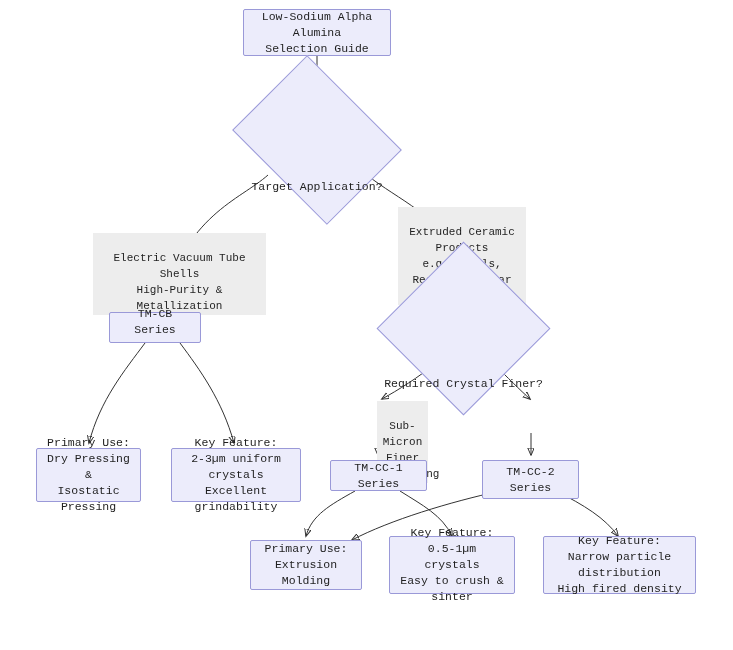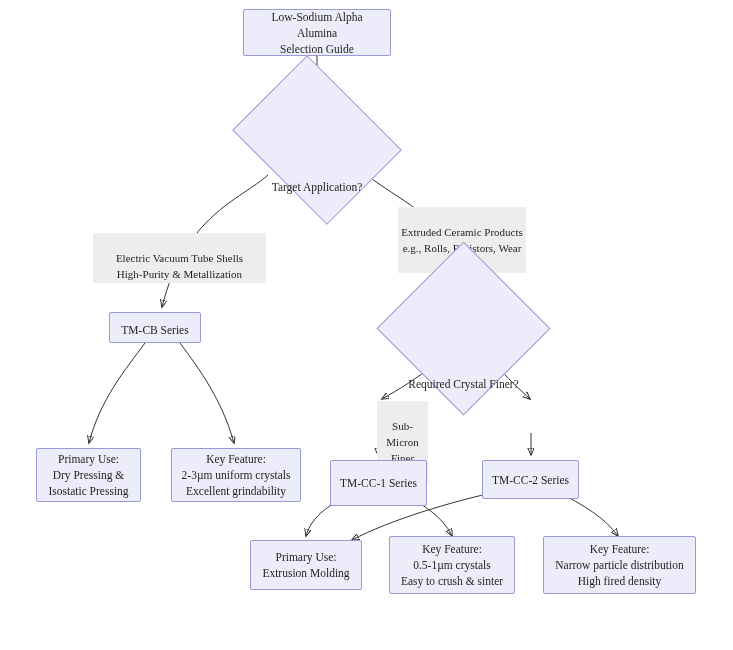--- a/index.html
+++ b/index.html
@@ -5,21 +5,21 @@
   html, body {
     margin: 0;
     padding: 0;
     background: #ffffff;
   }
   #canvas {
     position: relative;
     width: 733px;
     height: 650px;
     background: #ffffff;
-    font-family: Liberation Serif, serif;
+    font-family: Liberation Mono, monospace;
     overflow: hidden;
   }
   svg.edges {
     position: absolute;
     left: 0;
     top: 0;
     width: 733px;
     height: 650px;
     pointer-events: none;
   }
@@ -144,21 +144,21 @@
     <div class="diamond-shape"></div>
     <div class="diamond-label">Required Crystal Finer?</div>
   </div>
 
   <div class="edge-label" style="left:345px; top:401px; width:51px;margin-left:32px;">
     <span>Sub-Micron
 Finer Sintering</span>
   </div>
 
 
-  <div class="node" style="left:330px; top:460px; width:97px; height:46px;">
+  <div class="node" style="left:330px; top:460px; width:97px; height:31px;">
     <span>TM-CC-1 Series</span>
   </div>
 
   <div class="node" style="left:482px; top:460px; width:97px; height:39px;">
     <span>TM-CC-2 Series</span>
   </div>
 
   <div class="node" style="left:36px; top:448px; width:105px; height:54px;">
     <span>Primary Use:
 Dry Pressing &amp;

